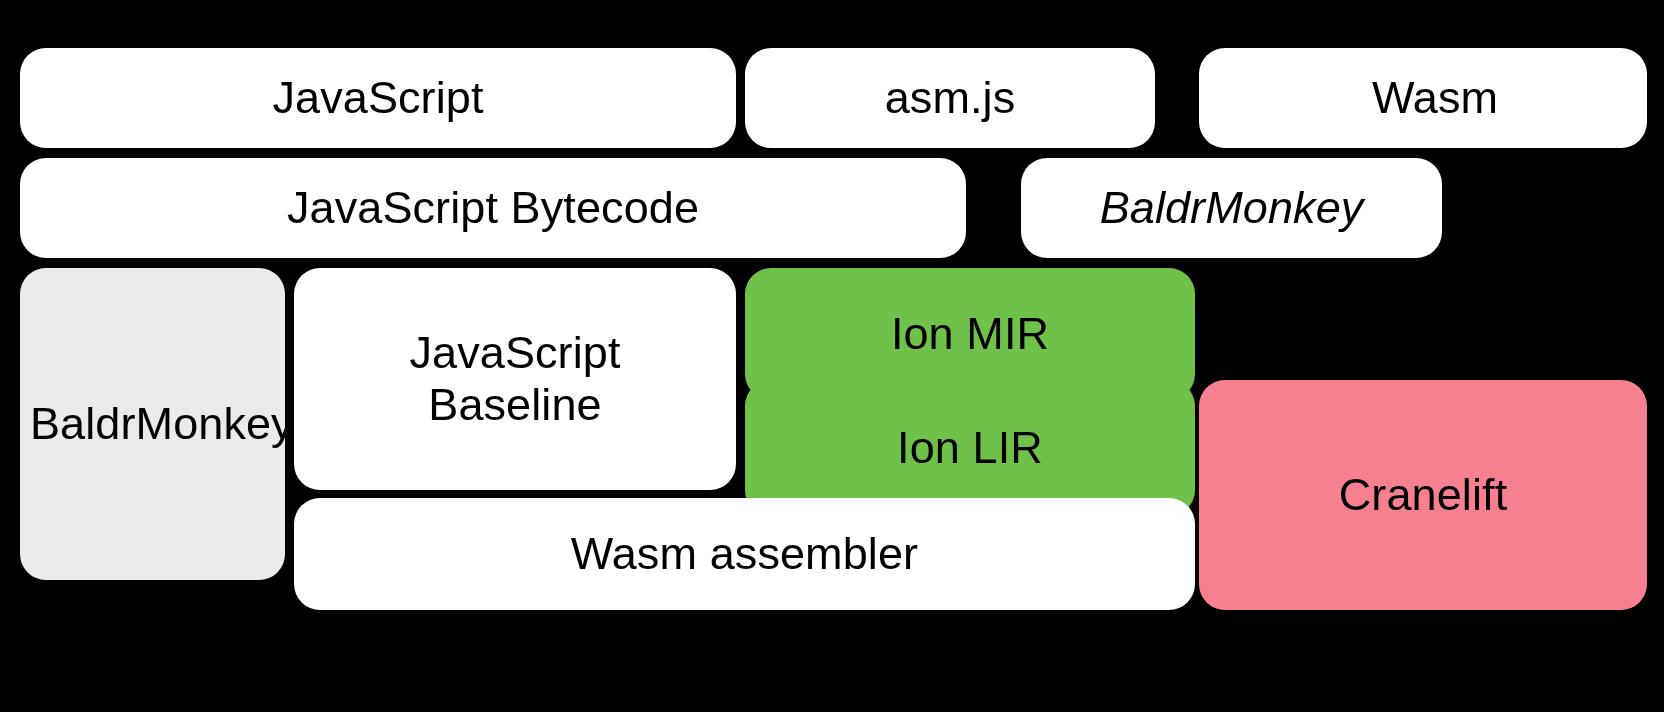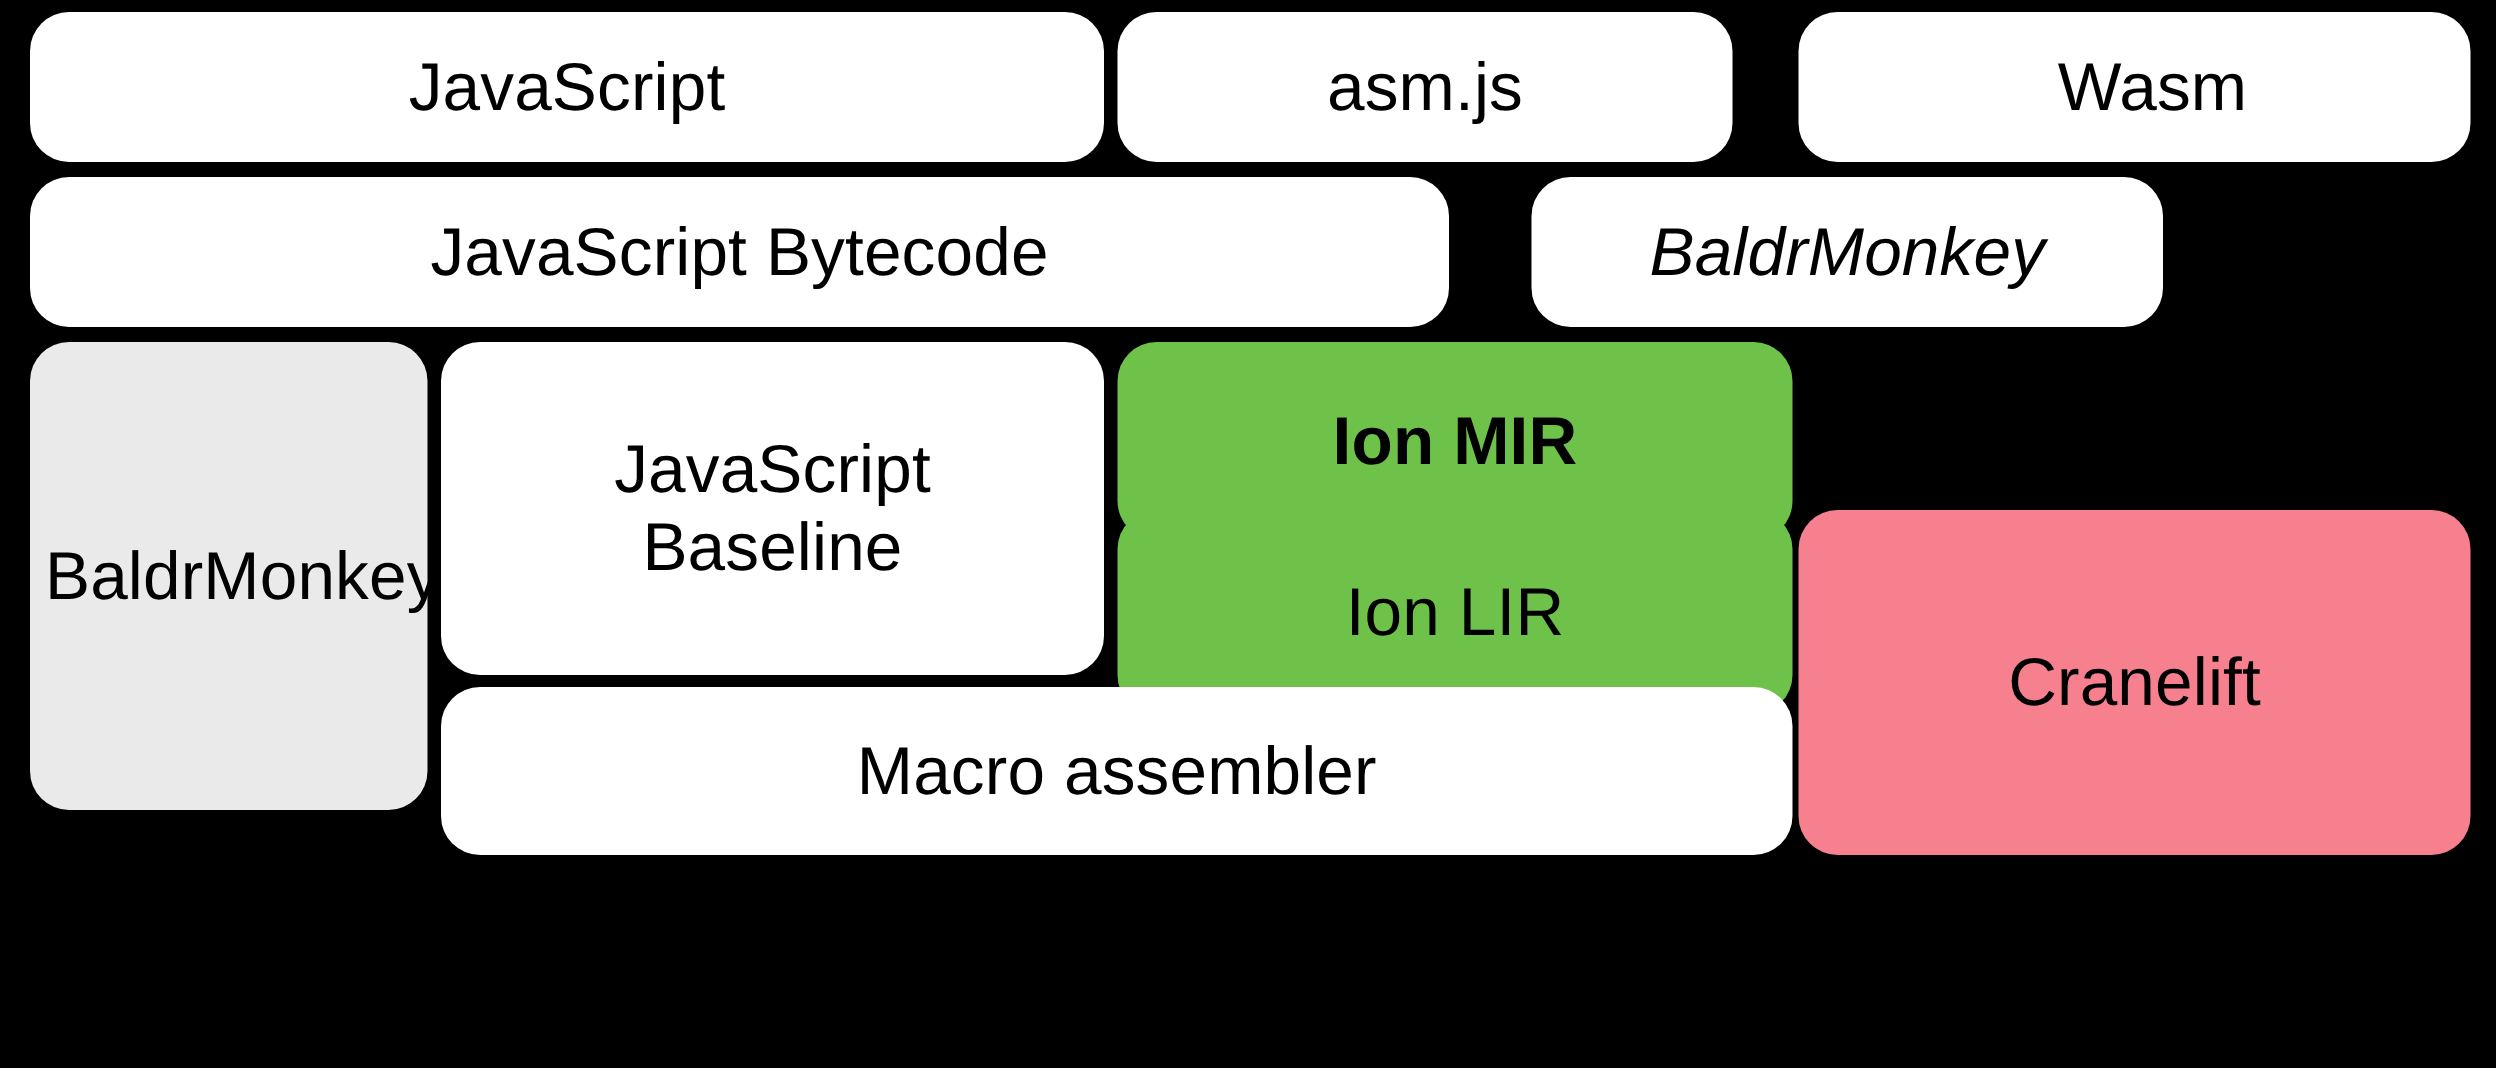--- a/index.html
+++ b/index.html
@@ -28,20 +28,21 @@
     display: flex;
     align-items: center;
     justify-content: center;
     text-align: center;
     font-size: 45px;
     line-height: 1.15;
     font-weight: 400;
     letter-spacing: 0.1px;
     white-space: pre-line;
     font-family: "Liberation Sans", sans-serif;
+    margin-top: 40px;
   }
   .node.gray   { background: #eaeaea; }
   .node.green  { background: #6ec24a; }
   .node.pink   { background: #f7808f; }
   .node-label {
     display: block;
     width: 100%;
     padding: 0 10px;
     box-sizing: border-box;
   }
@@ -51,17 +52,17 @@
 
 <div id="stage" style="background: rgb(0, 0, 0);">
     <div class="node" style="left: 20px; top: 8px; width: 716px; height: 100px;"><span class="node-label">JavaScript</span></div>
     <div class="node" style="left: 745px; top: 8px; width: 410px; height: 100px;"><span class="node-label">asm.js</span></div>
     <div class="node" style="left: 1199px; top: 8px; width: 448px; height: 100px; padding-left: 24px;"><span class="node-label">Wasm</span></div>
     <div class="node" style="left: 20px; top: 118px; width: 946px; height: 100px;"><span class="node-label">JavaScript Bytecode</span></div>
     <div class="node" style="left: 1021px; top: 118px; width: 421px; height: 100px; font-style: italic;"><span class="node-label">BaldrMonkey</span></div>
     <div class="node gray" style="left: 20px; top: 228px; width: 265px; height: 312px;"><span class="node-label">BaldrMonkey</span></div>
     <div class="node" style="left: 294px; top: 228px; width: 442px; height: 222px;"><span class="node-label">JavaScript
 Baseline</span></div>
-    <div class="node green" style="left: 745px; top: 228px; width: 450px; height: 132px; font-weight: bold;"><span class="node-label">Ion MIR</span></div>
+    <div class="node green" style="left: 745px; top: 228px; width: 450px; height: 132px;"><span class="node-label">Ion MIR</span></div>
     <div class="node green" style="left: 745px; top: 340px; width: 450px; height: 136px;"><span class="node-label">Ion LIR</span></div>
-    <div class="node" style="left: 294px; top: 458px; width: 901px; height: 112px;"><span class="node-label">Macro assembler</span></div>
+    <div class="node" style="left: 294px; top: 458px; width: 901px; height: 112px;"><span class="node-label">Wasm assembler</span></div>
     <div class="node pink" style="left: 1199px; top: 340px; width: 448px; height: 230px;"><span class="node-label">Cranelift</span></div>
   </div>
 
 </body></html>

